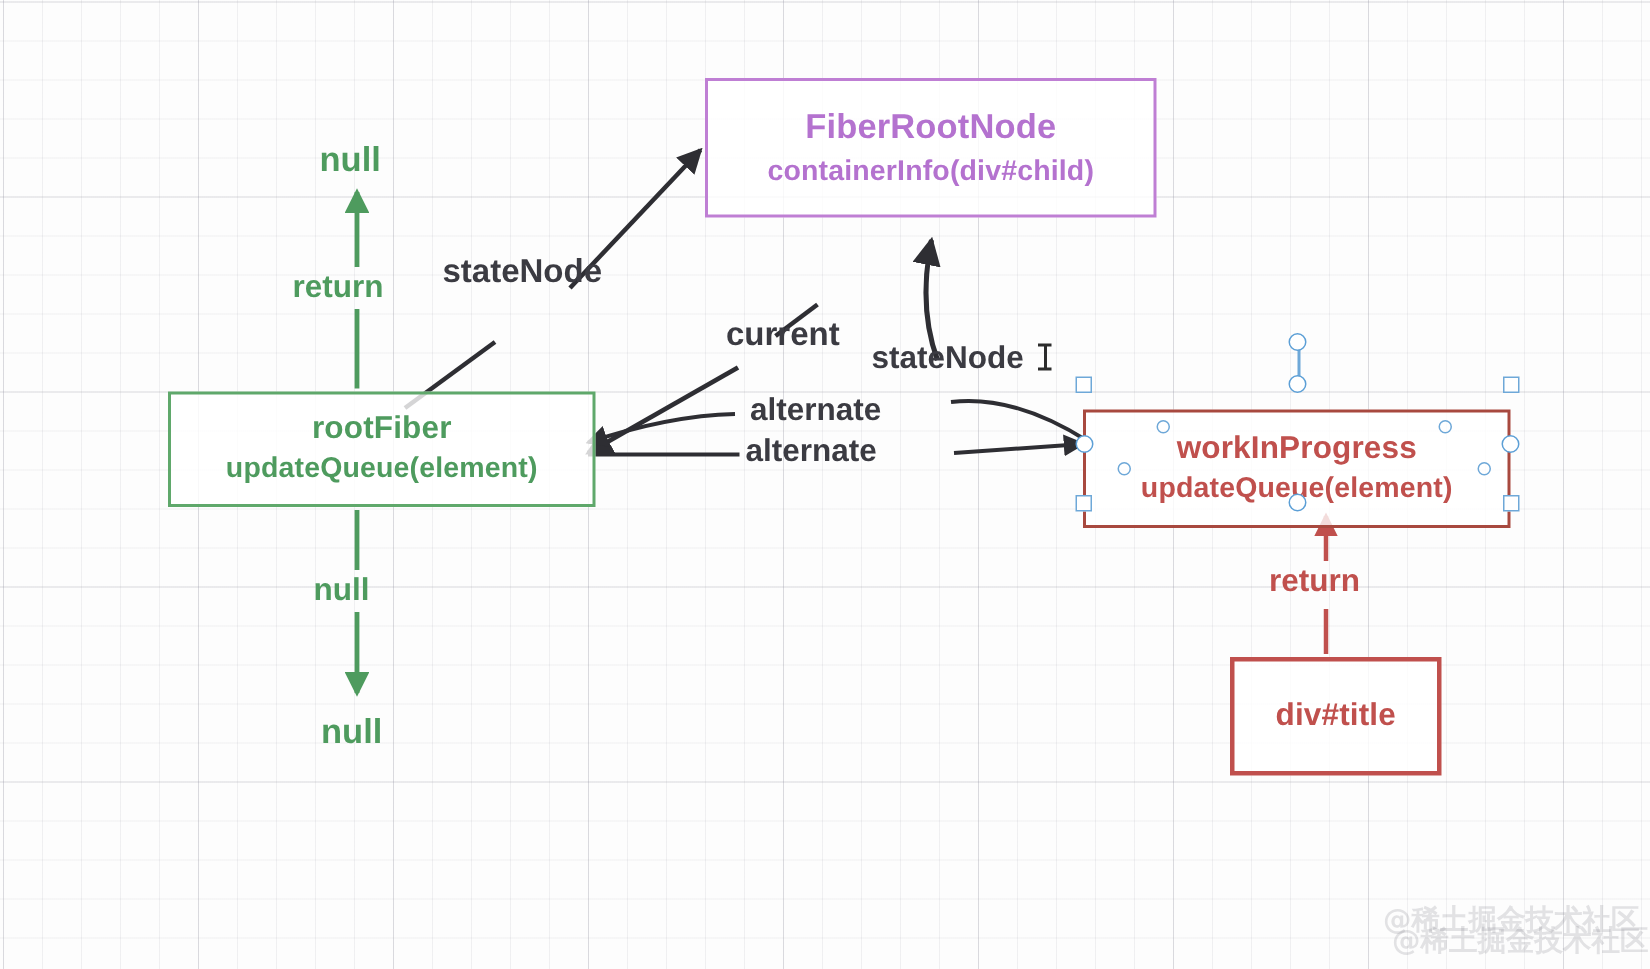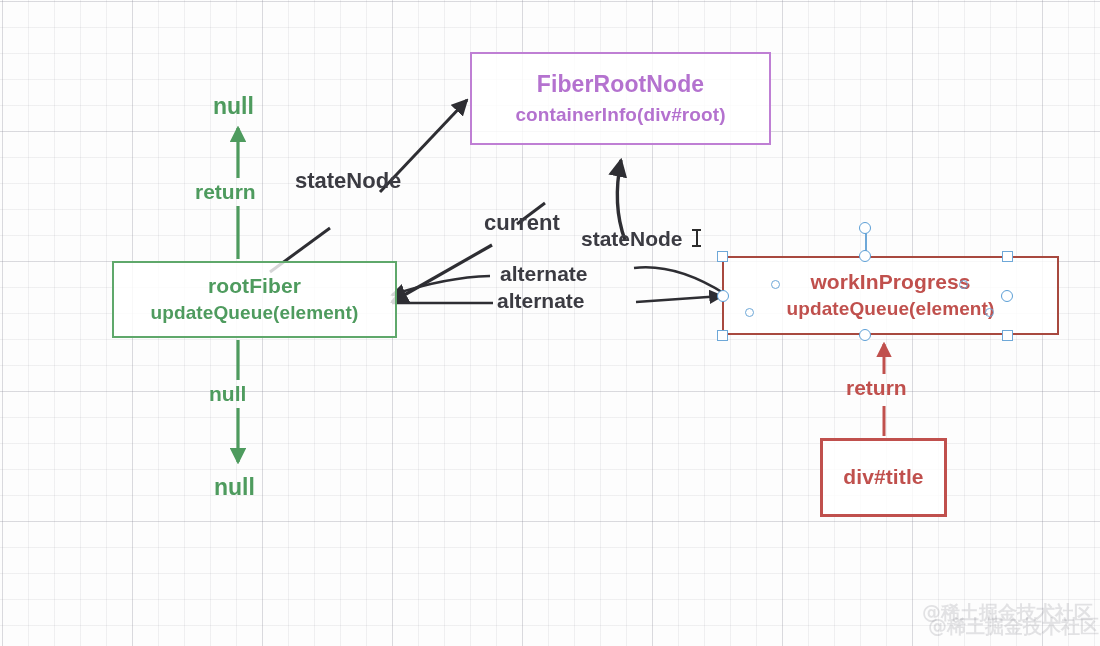--- a/index.html
+++ b/index.html
@@ -65,29 +65,29 @@
 
   #node-rootfiber {
     left: 112px; top: 261px; width: 285px; height: 77px;
     border: 2px solid #5fa86b;
     color: #4e9b5e;
   }
   #node-rootfiber .title { font-size: 21px; }
   #node-rootfiber .sub   { font-size: 19px; margin-top: 1px; }
 
   #node-workinprogress {
-    left: 722px; top: 256px; width: 337px; height: 79px;
+    left: 722px; top: 273px; width: 285px; height: 79px;
     border: 2px solid #a8493f;
     color: #c0504d;
   }
   #node-workinprogress .title { font-size: 21px; }
   #node-workinprogress .sub   { font-size: 19px; margin-top: 1px; }
 
   #node-divtitle {
-    left: 820px; top: 438px; width: 127px; height: 79px;
+    left: 820px; top: 438px; width: 141px; height: 79px;
     border: 3px solid #c0504d;
     color: #c0504d;
   }
   #node-divtitle .title { font-size: 21px; }
 
   
   .lbl {
     position: absolute;
     font-weight: bold;
     white-space: nowrap;
@@ -225,21 +225,21 @@
     </g>
 
     <g>
       <path d="M 884 436 L 884 406" stroke="#c0504d" stroke-width="3" fill="none"></path>
       <path d="M 884 374 L 884 344" stroke="#c0504d" stroke-width="3" fill="none" marker-end="url(#ah-red)"></path>
     </g>
   </svg>
 
   <div class="node" id="node-fiberrootnode">
     <div class="title">FiberRootNode</div>
-    <div class="sub">containerInfo(div#root)</div>
+    <div class="sub">containerInfo(div#child)</div>
   </div>
 
   <div class="node" id="node-rootfiber">
     <div class="title">rootFiber</div>
     <div class="sub">updateQueue(element)</div>
   </div>
 
   <div class="node" id="node-workinprogress">
     <div class="title">workInProgress</div>
     <div class="sub">updateQueue(element)</div>

